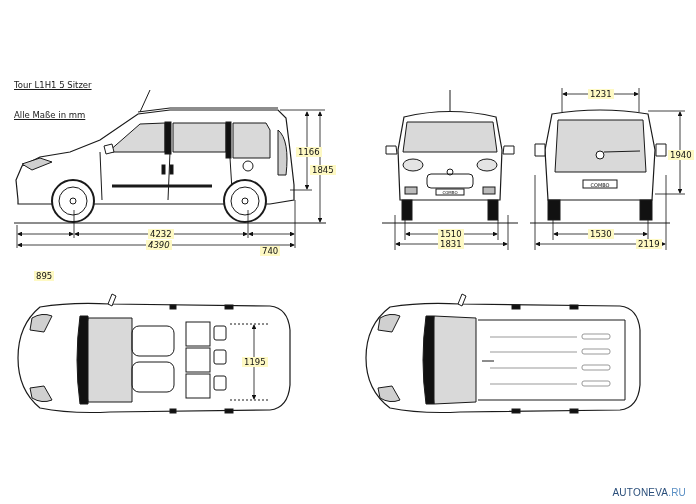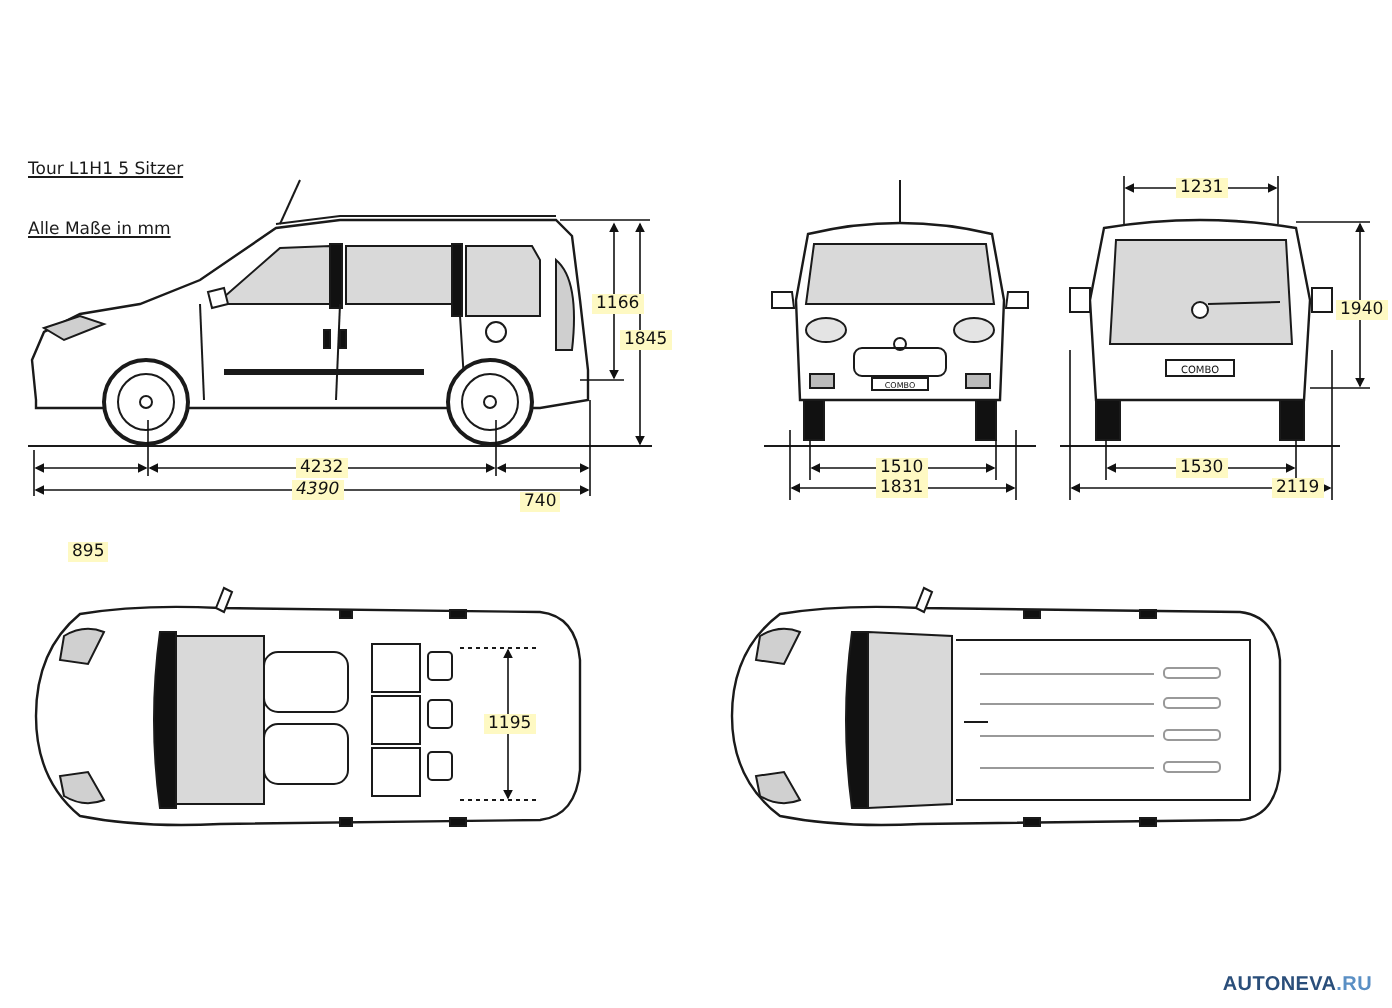--- a/index.html
+++ b/index.html
@@ -1,20 +1,20 @@
 <!DOCTYPE html>
 <html><head>
 <meta charset="utf-8">
 <style>
   html,body{margin:0;padding:0;background:#fff;}
   body{width:696px;height:504px;position:relative;overflow:hidden;font-family:"DejaVu Sans","Liberation Sans",sans-serif;color:#111;}
   .lbl{position:absolute;font-size:8.5px;line-height:10px;color:#1a1a1a;text-decoration:underline;}
   .dim{position:absolute;font-size:8.5px;line-height:10px;background:#fef9c3;padding:0 2px;color:#111;white-space:nowrap;}
   svg{position:absolute;left:0;top:0;}
-  .wm{position:absolute;right:10px;bottom:6px;font-family:"Liberation Sans",sans-serif;font-weight:bold;font-size:10px;letter-spacing:0.2px;}
+  .wm{position:absolute;right:10px;bottom:6px;font-family:"Liberation Sans",sans-serif;font-weight:normal;font-size:10px;letter-spacing:0.2px;}
   .wm .a{color:#2a4e7a;}
   .wm .b{color:#5a8fc4;}
 </style>
 </head>
 <body>
 
 <div class="lbl" style="left:14px;top:80px;">Tour L1H1 5 Sitzer</div>
 <div class="lbl" style="left:14px;top:110px;">Alle Maße in mm</div>
 
 <svg width="696" height="504" viewBox="0 0 696 504">

